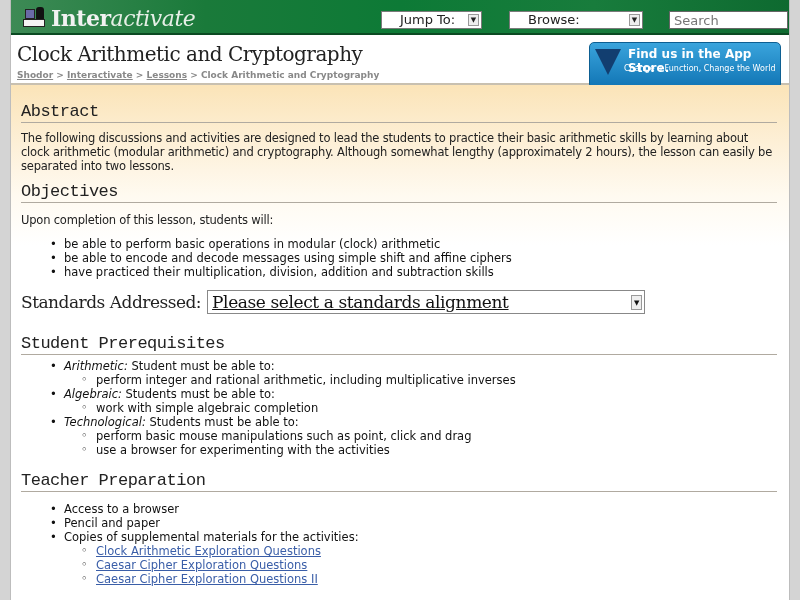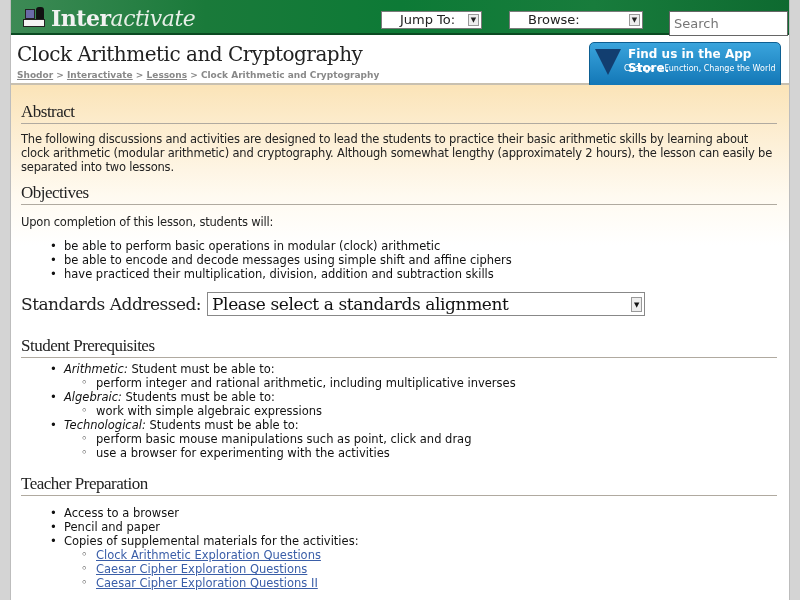--- a/index.html
+++ b/index.html
@@ -11,41 +11,41 @@
   .logo-icon { width: 24px; height: 22px; position: relative; margin-right: 4px; }
   .logo-icon .screen { position: absolute; left: 2px; top: 2px; width: 10px; height: 10px; background: #6a6aa8; border: 1px solid #222; }
   .logo-icon .book { position: absolute; left: 0; top: 12px; width: 22px; height: 8px; background: #f4f4f4; border: 1px solid #222; }
   .logo-icon .person { position: absolute; left: 13px; top: 0; width: 8px; height: 14px; background: #111; border-radius: 3px 3px 0 0; }
   .logo-text { font-family: "DejaVu Serif", serif; font-size: 22px; color: #f2f2f2; font-weight: bold; letter-spacing: -0.5px; }
   .logo-text em { font-weight: normal; font-style: italic; color: #e6efe6; }
   .nav-select { position: absolute; top: 11px; height: 18px; background: #fff; border: 1px solid #7a7a7a; font-size: 13px; color: #222; padding-left: 18px; line-height: 16px; }
   .nav-select .arrow { position: absolute; right: 2px; top: 2px; width: 11px; height: 12px; border: 1px solid #999; background: #eee; font-size: 7px; text-align: center; line-height: 11px; }
   .jump { left: 370px; width: 101px; }
   .browse { left: 498px; width: 134px; }
-  .search { position: absolute; left: 658px; top: 11px; width: 119px; height: 25px; background: #fff; border: 1px solid #666; font-size: 13px; padding-left: 4px; line-height: 16px; color: #222; font-family: "DejaVu Sans", sans-serif; }
+  .search { position: absolute; left: 658px; top: 11px; width: 119px; height: 18px; background: #fff; border: 1px solid #666; font-size: 13px; padding-left: 4px; line-height: 16px; color: #222; font-family: "DejaVu Sans", sans-serif; }
   .header { height: 50px; position: relative; border-bottom: 2px solid #c8c0b0; }
   .page-title { position: absolute; left: 6px; top: 7px; font-family: "DejaVu Serif", serif; font-size: 20px; color: #222; font-weight: normal; letter-spacing: -0.5px; }
   .breadcrumb { position: absolute; left: 6px; top: 35px; font-size: 9px; color: #888; font-weight: bold; }
   .breadcrumb a { color: #888; text-decoration: underline; }
   .app-store { position: absolute; left: 578px; top: 7px; width: 192px; height: 47px; background: linear-gradient(#3aa4dc, #1074b4); border-radius: 5px; border: 1px solid #0d5f92; color: #fff; }
   .app-store .logo-mark { position: absolute; left: 5px; top: 6px; width: 0; height: 0; border-left: 13px solid transparent; border-right: 13px solid transparent; border-top: 26px solid #123e70; }
   .app-store .l1 { position: absolute; left: 38px; top: 4px; font-size: 12px; font-weight: bold; }
   .app-store .l2 { position: absolute; left: 34px; top: 21px; font-size: 8px; }
   .content { background: linear-gradient(#fbe4b8 0px, #fdf0d8 60px, #fffaf0 110px, #ffffff 160px); padding: 0 12px 0 10px; position: relative; height: 513px; }
-  h2.section { font-family: Liberation Serif, serif; font-weight: normal; font-size: 17px; color: #222; border-bottom: 1px solid #b0aaa0; padding-bottom: 1px; letter-spacing: -0.5px; }
+  h2.section { font-family: Liberation Mono, monospace; font-weight: normal; font-size: 17px; color: #222; border-bottom: 1px solid #b0aaa0; padding-bottom: 1px; letter-spacing: -0.5px; }
   .abstract-h { padding-top: 17px; }
   p.text { font-size: 11.5px; line-height: 14px; margin-top: 8px; color: #222; letter-spacing: -0.2px; }
   ul { list-style: none; }
   ul.lvl1 > li { position: relative; padding-left: 43px; font-size: 11.5px; line-height: 14px; }
   ul.lvl1 > li::before { content: "•"; position: absolute; left: 29px; top: 0; }
   ul.lvl2 > li { position: relative; padding-left: 32px; font-size: 11.5px; line-height: 14px; }
   ul.lvl2 > li::before { content: "◦"; position: absolute; left: 17px; top: 0; font-size: 11px; }
   .std-row { display: flex; align-items: center; margin-top: 11px; }
   .std-label { font-family: "DejaVu Serif", serif; font-size: 17px; color: #222; letter-spacing: -0.5px; }
-  .std-select { position: relative; margin-left: 6px; width: 438px; height: 24px; border: 1px solid #888; background: #fff; font-family: "DejaVu Serif", serif; font-size: 17px; line-height: 22px; padding-left: 4px; letter-spacing: -0.4px; }
+  .std-select { position: relative; margin-left: 6px; width: 438px; height: 24px; border: 1px solid #888; background: #fff; font-family: "DejaVu Serif", serif; font-size: 17px; line-height: 22px; padding-left: 4px; letter-spacing: -0.4px; text-decoration: underline; }
   .std-select .arrow { position: absolute; right: 2px; top: 4px; width: 11px; height: 15px; border: 1px solid #999; background: #eee; font-size: 7px; text-align: center; line-height: 14px; }
   a.link { color: #3a5ea8; text-decoration: underline; }
   em.cat { font-style: italic; }
 </style>
 </head>
 <body>
 
 <div class="page">
   <div class="topbar">
     <div class="logo">
@@ -107,21 +107,21 @@
 
     <h2 class="section" style="margin-top:20px">Student Prerequisites</h2>
     <ul class="lvl1" style="margin-top:4px">
       <li><em class="cat">Arithmetic:</em><span> Student must be able to:</span>
         <ul class="lvl2">
             <li>perform integer and rational arithmetic, including multiplicative inverses</li>
           </ul>
       </li>
       <li><em class="cat">Algebraic:</em><span> Students must be able to:</span>
         <ul class="lvl2">
-            <li>work with simple algebraic expressions</li>
+            <li>work with simple algebraic completion</li>
           </ul>
       </li>
       <li><em class="cat">Technological:</em><span> Students must be able to:</span>
         <ul class="lvl2">
           <li>perform basic mouse manipulations such as point, click and drag</li>
           <li>use a browser for experimenting with the activities</li>
         </ul>
       </li>
     </ul>
 

